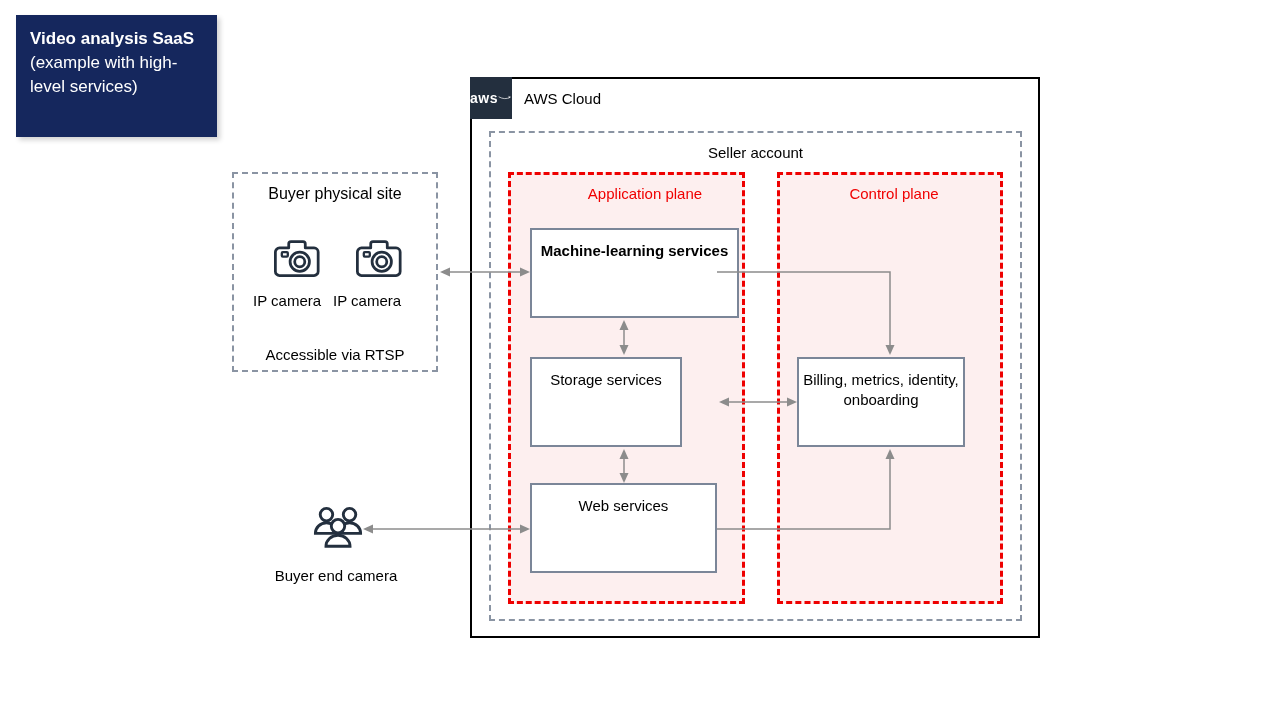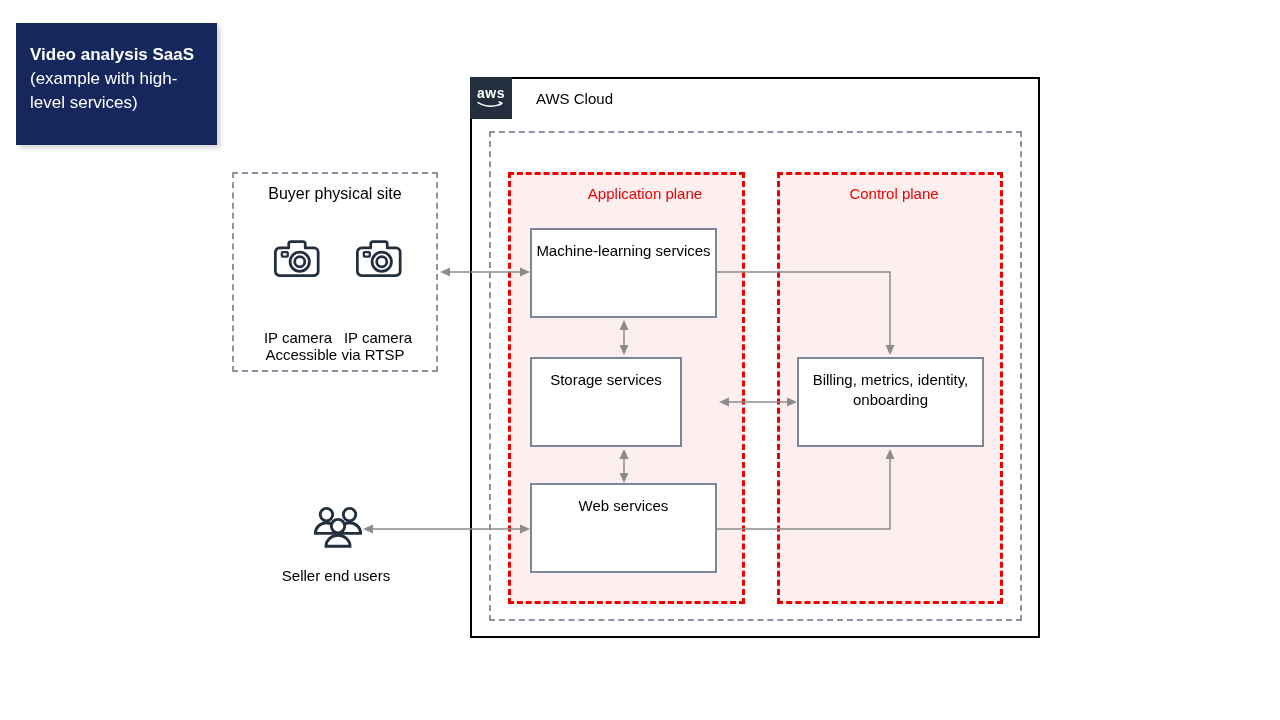--- a/index.html
+++ b/index.html
@@ -5,60 +5,59 @@
   html,body{margin:0;padding:0;background:#ffffff;}
   .stage{
     position:relative;width:1280px;height:720px;background:#ffffff;overflow:hidden;
     font-family:"Liberation Sans","DejaVu Sans",sans-serif;color:#000000;
   }
   .abs{position:absolute;box-sizing:border-box;}
 
   
   .title-box{
     left:16px;top:15px;width:201px;height:122px;background:#15275d;color:#ffffff;
-    padding:20px 14px;font-size:17px;line-height:24px;
+    padding:12px 14px;font-size:17px;line-height:24px;
     box-shadow:3px 3px 5px rgba(0,0,0,0.18);
-    margin-top:8px;
   }
   .title-bold{font-weight:bold;}
 
   
   .aws-cloud{left:470px;top:77px;width:570px;height:561px;border:2px solid #000000;background:#ffffff;}
   .aws-logo{left:470px;top:77px;width:42px;height:42px;background:#232f3e;color:#ffffff;
-    display:flex;flex-direction:column;align-items:center;justify-content:center;}
+    display:flex;align-items:center;justify-content:center;}
   .aws-logo-text{font-size:14px;font-weight:bold;line-height:13px;letter-spacing:0.5px;}
-  .aws-cloud-label{left:524px;top:90px;font-size:15px;margin-left:12px;}
+  .aws-cloud-label{left:524px;top:90px;font-size:15px;}
 
   
   .seller{left:489px;top:131px;width:533px;height:490px;border:2px dashed #8a94a3;background:#ffffff;}
   .seller-label{left:489px;top:144px;width:533px;text-align:center;font-size:15px;}
 
   
   .plane{border:3px dashed #ee0000;background:#fdefef;}
   .app-plane{left:508px;top:172px;width:237px;height:432px;}
   .ctrl-plane{left:777px;top:172px;width:226px;height:432px;}
   .plane-label{color:#f00000;font-size:15px;text-align:center;}
   .app-plane-label{left:508px;top:185px;width:274px;}
   .ctrl-plane-label{left:777px;top:185px;width:226px;padding-left:8px;}
 
   
   .svc{background:#ffffff;border:2px solid #7b8698;font-size:15px;text-align:center;
     padding:11px 2px 0 2px;line-height:20px;}
-  .ml-box{left:530px;top:228px;width:187px;height:90px;}
+  .ml-box{left:530px;top:228px;width:209px;height:90px;font-weight:bold;}
   .storage-box{left:530px;top:357px;width:152px;height:90px;}
   .web-box{left:530px;top:483px;width:187px;height:90px;}
-  .billing-box{left:797px;top:357px;width:187px;height:90px;}
+  .billing-box{left:797px;top:357px;width:168px;height:90px;}
 
   
   .buyer-site{left:232px;top:172px;width:206px;height:200px;border:2px dashed #8a94a3;background:#ffffff;}
   .buyer-site-label{left:232px;top:185px;width:206px;text-align:center;font-size:16px;}
   .buyer-site-footer{left:232px;top:346px;width:206px;text-align:center;font-size:15px;}
   .camera1{left:274px;top:236px;}
   .camera2{left:356px;top:236px;}
-  .cam-label{font-size:15px;text-align:center;width:90px;margin-top:37px;}
+  .cam-label{font-size:15px;width:90px;}
   .cam1-label{left:253px;top:292px;}
   .cam2-label{left:333px;top:292px;}
 
   
   .users-icon{left:313px;top:504px;}
   .end-users-label{left:246px;top:567px;width:180px;text-align:center;font-size:15px;}
 
   .connector-layer{left:0;top:0;width:1280px;height:720px;pointer-events:none;}
 </style>
 </head>
@@ -74,20 +73,21 @@
   <div class="abs aws-logo">
     <div class="aws-logo-text">aws</div>
     <svg width="30" height="10" viewBox="0 0 40 13">
       <path d="M2 3 Q 20 13 35 4" stroke="#ffffff" stroke-width="2" fill="none"></path>
       <path d="M35 4 l-5 -2 M35 4 l-4.5 3" stroke="#ffffff" stroke-width="2" fill="none"></path>
     </svg>
   </div>
   <div class="abs aws-cloud-label">AWS Cloud</div>
 
   <div class="abs seller"></div>
+  <div class="abs seller-label">Seller account</div>
 
   <div class="abs plane app-plane"></div>
   <div class="abs plane-label app-plane-label">Application plane</div>
   <div class="abs plane ctrl-plane"></div>
   <div class="abs plane-label ctrl-plane-label">Control plane</div>
 
   <div class="abs buyer-site"></div>
   <div class="abs buyer-site-label">Buyer physical site</div>
 
   <svg class="abs camera1" width="46" height="46" viewBox="0 0 50 46">
@@ -110,21 +110,21 @@
   <svg class="abs users-icon" width="50" height="50" viewBox="0 0 52 50">
     <g stroke="#232f3e" stroke-width="3" fill="#ffffff">
       <circle cx="14" cy="10" r="6.5"></circle>
       <path d="M2.5 29.5 a11.5 11 0 0 1 23 0 z"></path>
       <circle cx="38" cy="10" r="6.5"></circle>
       <path d="M26.5 29.5 a11.5 11 0 0 1 23 0 z"></path>
       <circle cx="26" cy="22" r="7"></circle>
       <path d="M13.5 43 a12.5 11.5 0 0 1 25 0 z"></path>
     </g>
   </svg>
-  <div class="abs end-users-label">Seller end users</div>
+  <div class="abs end-users-label">Buyer end camera</div>
 
   <div class="abs svc ml-box">Machine-learning services</div>
   <div class="abs svc storage-box">Storage services</div>
   <div class="abs svc web-box">Web services</div>
   <div class="abs svc billing-box">Billing, metrics, identity, onboarding</div>
 
   <svg class="abs connector-layer" width="1280" height="720" viewBox="0 0 1280 720">
     <g stroke="#8c8c8c" stroke-width="1.5" fill="none">
 
       <line x1="448" y1="272" x2="523" y2="272"></line>

